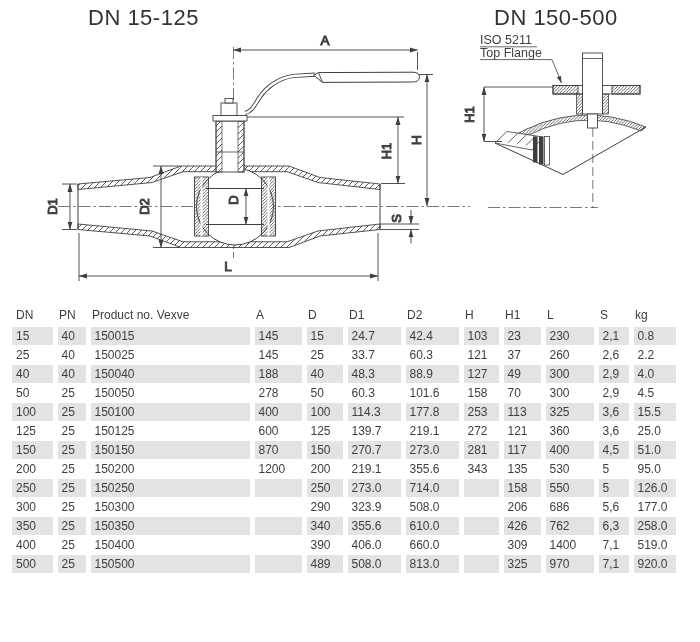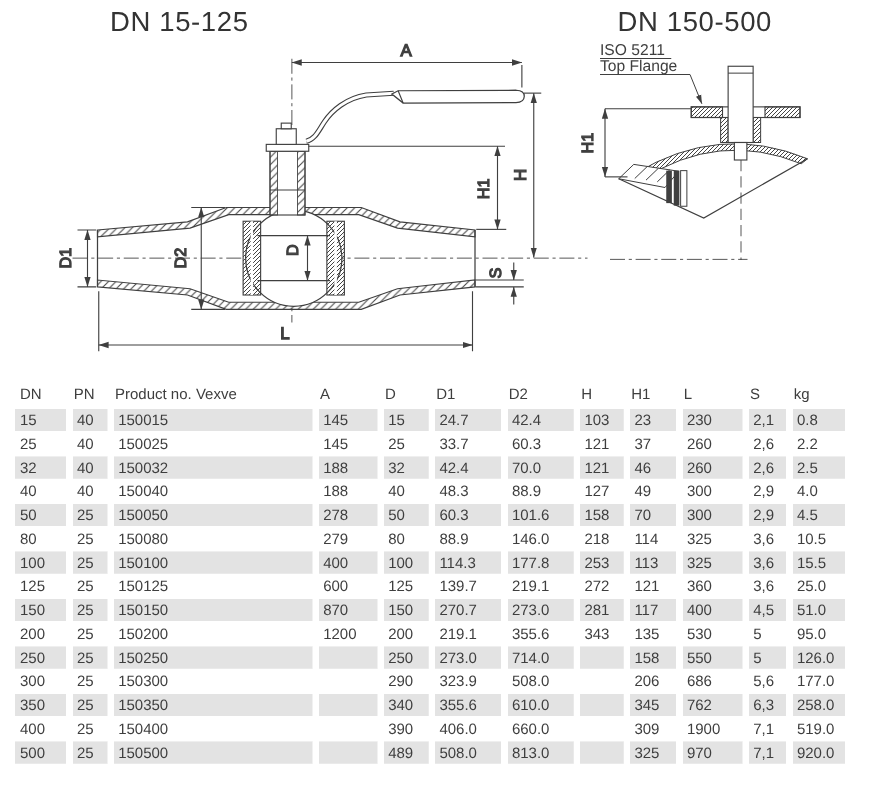--- a/index.html
+++ b/index.html
@@ -243,34 +243,20 @@
           <td>25</td>
           <td>33.7</td>
           <td>60.3</td>
           <td>121</td>
           <td>37</td>
           <td>260</td>
           <td>2,6</td>
           <td>2.2</td>
         </tr>
         <tr>
-          <td>32</td>
-          <td>40</td>
-          <td>150032</td>
-          <td>188</td>
-          <td>32</td>
-          <td>42.4</td>
-          <td>70.0</td>
-          <td>121</td>
-          <td>46</td>
-          <td>260</td>
-          <td>2,6</td>
-          <td>2.5</td>
-        </tr>
-        <tr>
           <td>40</td>
           <td>40</td>
           <td>150040</td>
           <td>188</td>
           <td>40</td>
           <td>48.3</td>
           <td>88.9</td>
           <td>127</td>
           <td>49</td>
           <td>300</td>
@@ -285,34 +271,20 @@
           <td>50</td>
           <td>60.3</td>
           <td>101.6</td>
           <td>158</td>
           <td>70</td>
           <td>300</td>
           <td>2,9</td>
           <td>4.5</td>
         </tr>
         <tr>
-          <td>80</td>
-          <td>25</td>
-          <td>150080</td>
-          <td>279</td>
-          <td>80</td>
-          <td>88.9</td>
-          <td>146.0</td>
-          <td>218</td>
-          <td>114</td>
-          <td>325</td>
-          <td>3,6</td>
-          <td>10.5</td>
-        </tr>
-        <tr>
           <td>100</td>
           <td>25</td>
           <td>150100</td>
           <td>400</td>
           <td>100</td>
           <td>114.3</td>
           <td>177.8</td>
           <td>253</td>
           <td>113</td>
           <td>325</td>
@@ -391,36 +363,36 @@
         </tr>
         <tr>
           <td>350</td>
           <td>25</td>
           <td>150350</td>
           <td></td>
           <td>340</td>
           <td>355.6</td>
           <td>610.0</td>
           <td></td>
-          <td>345</td>
+          <td>426</td>
           <td>762</td>
           <td>6,3</td>
           <td>258.0</td>
         </tr>
         <tr>
           <td>400</td>
           <td>25</td>
           <td>150400</td>
           <td></td>
           <td>390</td>
           <td>406.0</td>
           <td>660.0</td>
           <td></td>
           <td>309</td>
-          <td>1900</td>
+          <td>1400</td>
           <td>7,1</td>
           <td>519.0</td>
         </tr>
         <tr>
           <td>500</td>
           <td>25</td>
           <td>150500</td>
           <td></td>
           <td>489</td>
           <td>508.0</td>

